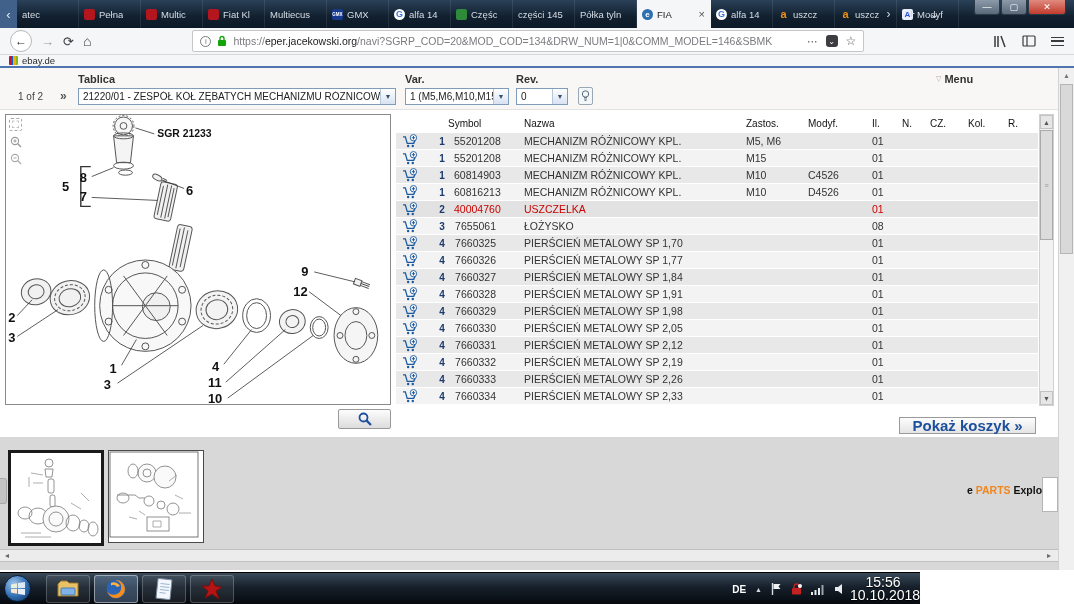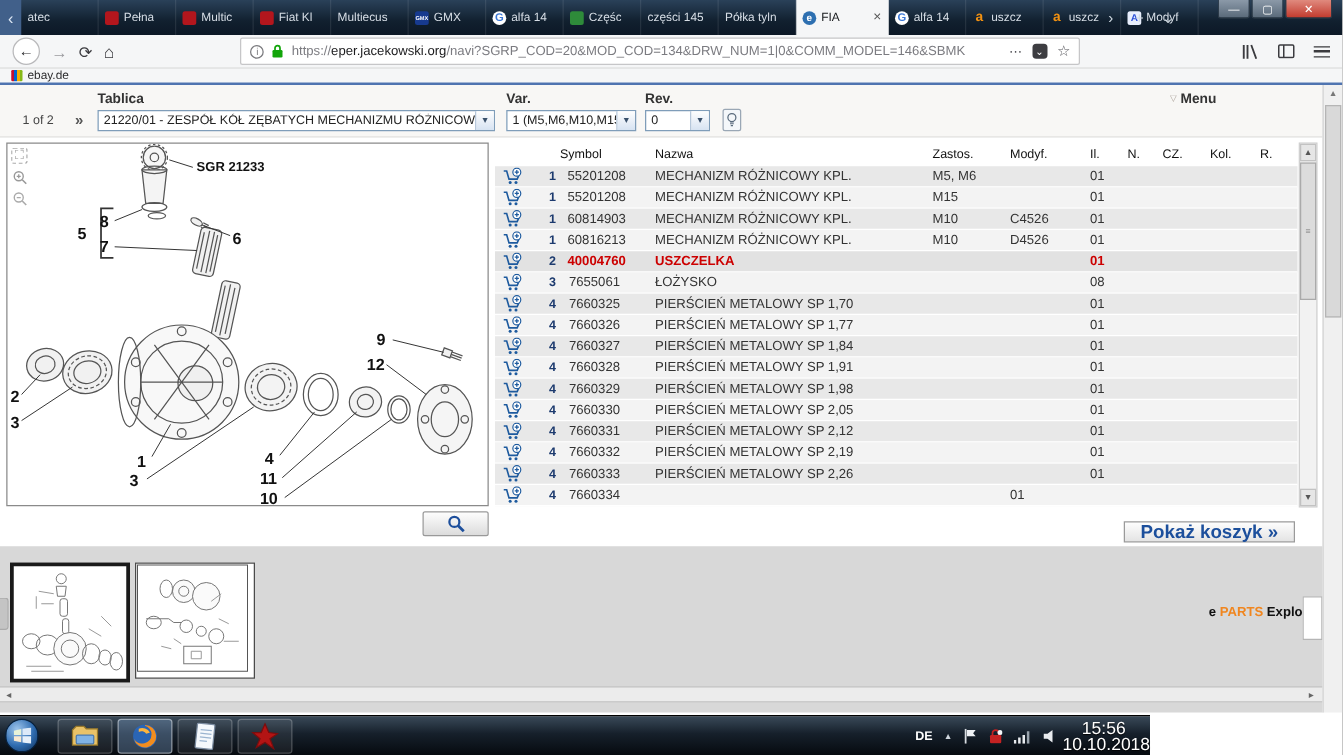--- a/index.html
+++ b/index.html
@@ -94,21 +94,21 @@
   .thead{display:grid;grid-template-columns:34px 94px 222px 62px 64px 30px 28px 38px 40px 30px;
     height:19px;align-items:center;font-size:10px;font-weight:normal;color:#111}
   .thead .h-symbol{padding-left:18px}
   .trow{display:grid;grid-template-columns:34px 24px 70px 222px 62px 64px 30px 28px 38px 40px 30px;
     height:17px;align-items:center;font-size:10.5px;color:#333;border-bottom:1px solid #fff}
   .trow.odd{background:#e8e8e8}.trow.even{background:#f3f3f3}
   .trow .cart{display:flex;justify-content:flex-start;padding-left:6px}
   .trow .pos{color:#1c3a6e;font-weight:bold;text-align:center;font-size:10px}
   .trow .part{text-align:right;padding-right:28px}
   .trow.hl{background:#e2e2e2}
-  .trow.hl .part,.trow.hl .name,.trow.hl .il{color:#c00;font-weight:bold}
+  .trow.hl .part,.trow.hl .name,.trow.hl .il{color:#c00;font-weight:normal}
   
   #tscroll{position:absolute;left:1039px;top:114px;width:15px;height:292px;background:#f2f2f2;
     border:1px solid #d0d0d0}
   .sarrbox{position:absolute;left:0;width:13px;height:14px;background:#e6e6e6;border:1px solid #c2c2c2;
     color:#555;font-size:7px;display:flex;align-items:center;justify-content:center}
   #tthumb{position:absolute;left:0;top:15px;width:13px;height:110px;background:#dcdcdc;
     border:1px solid #aaa;display:flex;align-items:center;justify-content:center;color:#999;font-size:7px}
   #cart-btn{position:absolute;left:899px;top:417px;width:137px;height:17px;
     background:linear-gradient(#fdfdfd,#e4e4e4);border:1px solid #9a9a9a;
     font-size:15px;font-weight:bold;color:#1c4f9c;display:flex;align-items:center;justify-content:center}
@@ -756,20 +756,21 @@
             <svg viewBox="0 0 17 15" width="16" height="14">
               <path d="M1 3 h2.5 l2 7 h7 l2-4.5" fill="none" stroke="#1d5a9e" stroke-width="1.4"></path>
               <circle cx="6.5" cy="12.8" r="1.3" fill="#1d5a9e"></circle>
               <circle cx="11.5" cy="12.8" r="1.3" fill="#1d5a9e"></circle>
               <circle cx="12.2" cy="4" r="3.4" fill="#fff" stroke="#1d5a9e" stroke-width="1"></circle>
               <path d="M12.2 2.2 v3.6 M10.4 4 h3.6" stroke="#1d5a9e" stroke-width="1.1"></path>
             </svg>
           </span>
           <span class="c pos">4</span>
           <span class="c part">7660334</span>
+          <span class="c name">PIERŚCIEŃ METALOWY SP 2,33</span>
           <span class="c zastos"></span>
           <span class="c modyf"></span>
           <span class="c il">01</span>
           <span class="c n"></span>
           <span class="c cz"></span>
           <span class="c kol"></span>
           <span class="c r"></span>
         </div>
       </div>
   </div>

